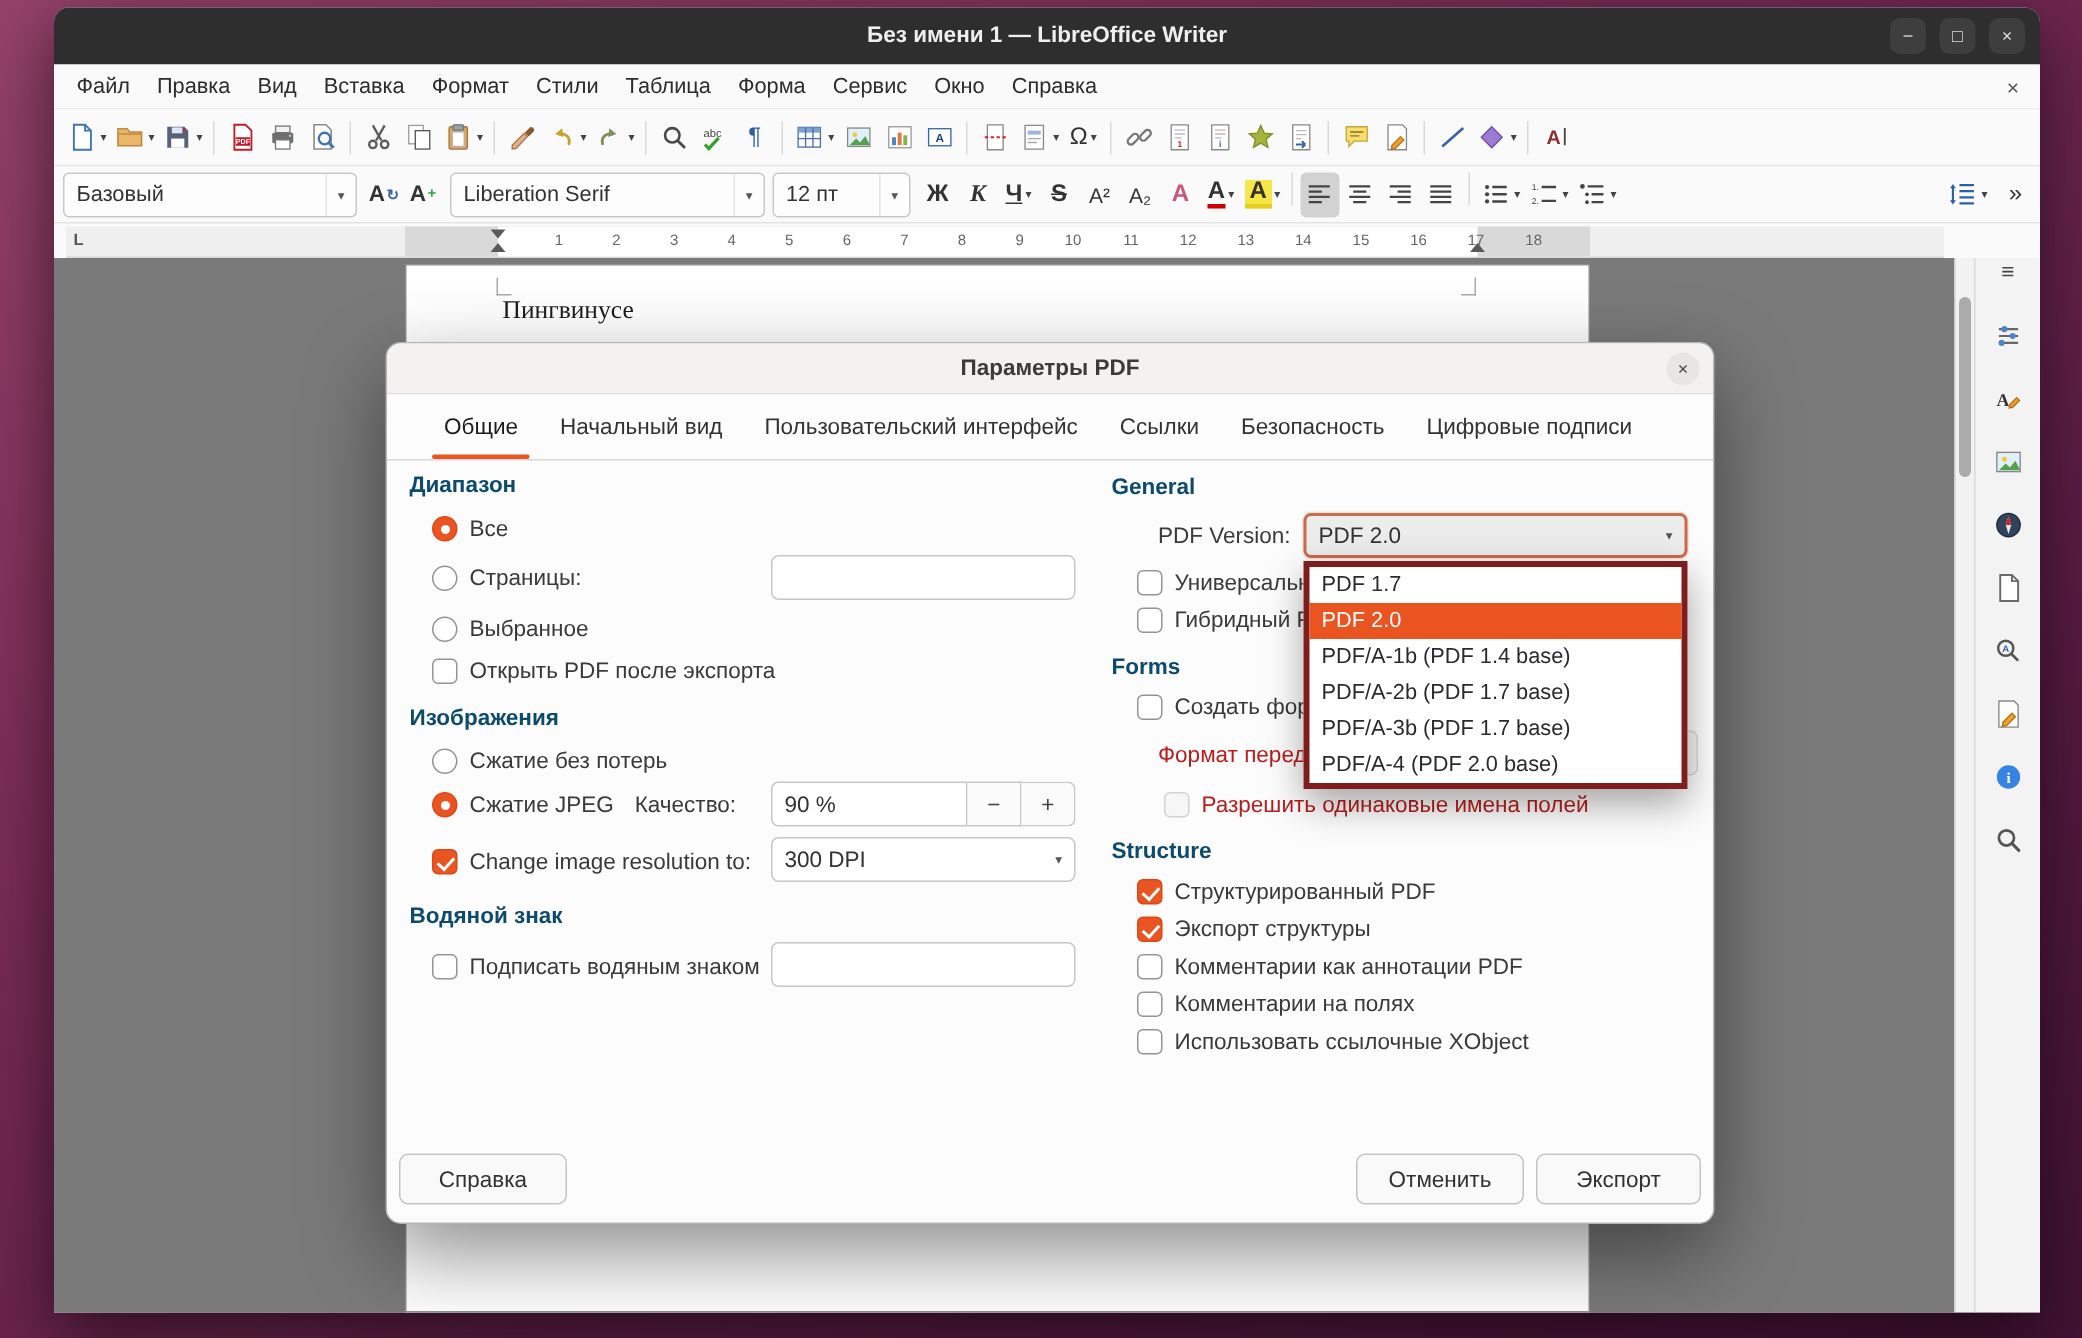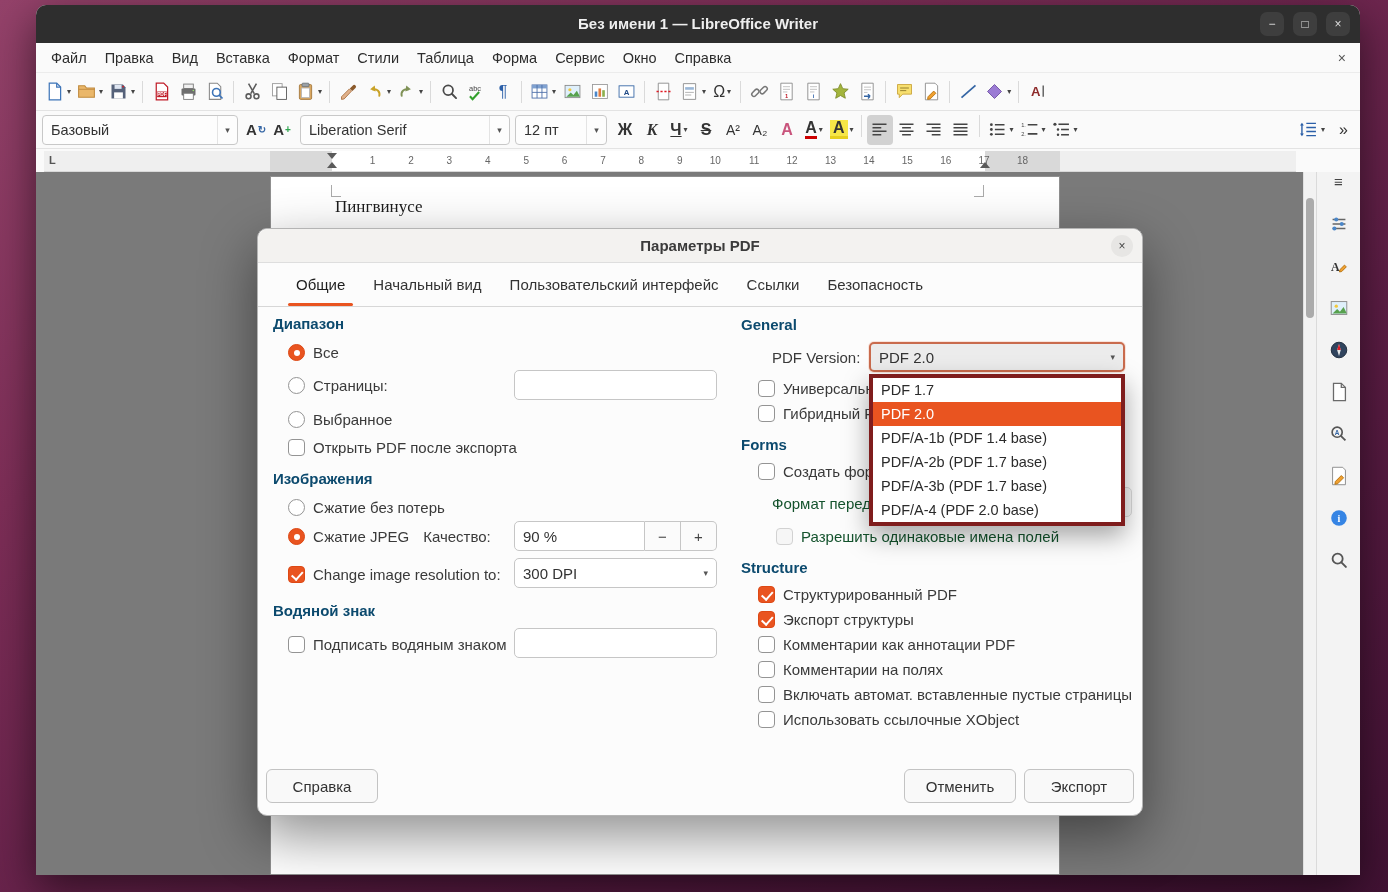--- a/index.html
+++ b/index.html
@@ -104,21 +104,21 @@
 
   .dh{position:absolute;font-size:15px;font-weight:700;color:#0c4a6e;white-space:nowrap}
   .drow{position:absolute;display:flex;align-items:center;gap:8px;font-size:15px;color:#3a3a3a;height:18px;white-space:nowrap}
   .radio{width:17px;height:17px;border-radius:50%;border:1px solid #949494;background:#fff;flex:none;position:relative}
   .radio[data-state="on"]{background:#e95420;border-color:#dd4814}
   .radio[data-state="on"]::after{content:"";position:absolute;left:5px;top:5px;width:6px;height:6px;border-radius:50%;background:#fff}
   .cb{width:17px;height:17px;border-radius:4px;border:1px solid #949494;background:#fff;flex:none;position:relative}
   .cb[data-state="on"],.cb.on{background:#e95420;border-color:#dd4814}
   .cb[data-state="on"]::after,.cb.on::after{content:"";position:absolute;left:5px;top:2px;width:4.5px;height:8.5px;
     border:solid #fff;border-width:0 2.2px 2.2px 0;transform:rotate(42deg)}
-  .drow.disabled{color:#14532d}
+  .drow.disabled{color:#b91c1c}
   .drow.disabled .cb{border-color:#d2d2d2;background:#f6f6f6}
 
   .tinput{position:absolute;height:30px;background:#fff;border:1px solid #c6c6c6;border-radius:5px;
     font-size:15px;color:#333;padding:0 8px;font-family:inherit;outline:none}
   .in-pages{left:256px;top:141px;width:203px}
   .in-wm{left:256px;top:399px;width:203px}
 
   .spin{position:absolute;display:flex;height:30px}
   .sp-quality{left:256px;top:292px}
   .spin .sval{width:131px;background:#fff;border:1px solid #c6c6c6;border-radius:5px 0 0 5px;font-size:15px;
@@ -984,20 +984,21 @@
       <span class="dlg-close">×</span>
     </div>
 
     <div class="dlg-tabs">
 
     <div class="dtab active">Общие</div>
         <div class="dtab">Начальный вид</div>
         <div class="dtab">Пользовательский интерфейс</div>
         <div class="dtab">Ссылки</div>
         <div class="dtab">Безопасность</div>
+        <div class="dtab">Цифровые подписи</div>
       </div>
 
     <div class="dh h-range">Диапазон</div>
     <div class="drow r-all">
       <span class="radio" data-state="on"></span>
       <span>Все</span>
     </div>
     <div class="drow r-pages">
       <span class="radio" data-state="off"></span>
       <span>Страницы:</span>
@@ -1094,24 +1095,20 @@
         <div class="drow srow">
           <span class="cb"></span>
           <span>Комментарии как аннотации PDF</span>
         </div>
 
         <div class="drow srow">
           <span class="cb"></span>
           <span>Комментарии на полях</span>
         </div>
 
-        <div class="drow srow">
-          <span class="cb"></span>
-          <span>Включать автомат. вставленные пустые страницы</span>
-        </div>
 
         <div class="drow srow">
           <span class="cb"></span>
           <span>Использовать ссылочные XObject</span>
         </div>
       </div>
 
     <div class="ddlist">
 
     <div class="ddi">PDF 1.7</div>

